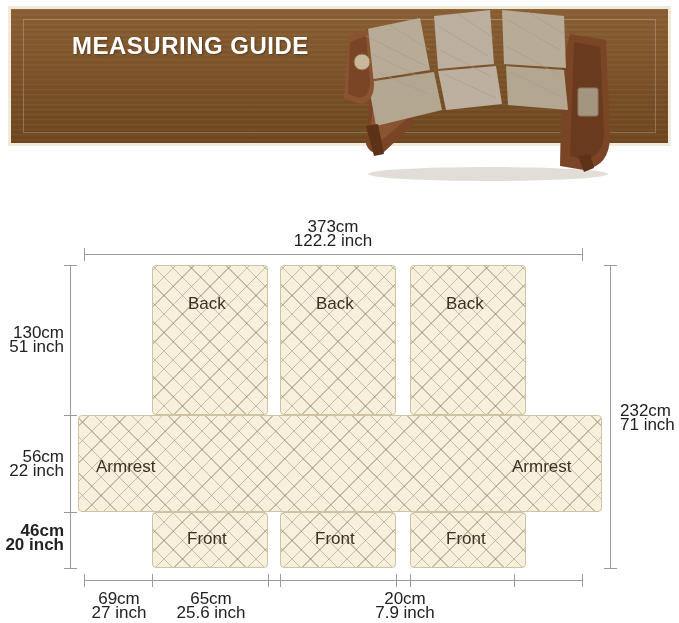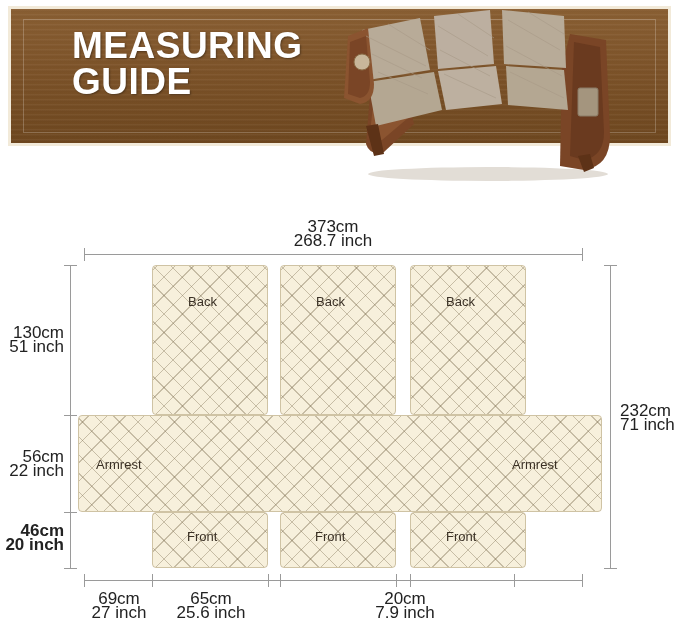--- a/index.html
+++ b/index.html
@@ -45,21 +45,21 @@
     right: 12px; bottom: 10px;
     border: 1px solid rgba(255,255,255,0.22);
     pointer-events: none;
   }
   .banner-title {
     position: absolute;
     left: 72px;
     top: 28px;
     width: 300px;
     color: #ffffff;
-    font-size: 37px;
+    font-size: 24px;
     font-weight: bold;
     line-height: 36px;
     letter-spacing: 0.5px;
     text-shadow: 1px 1px 2px rgba(0,0,0,0.35);
   }
 
   
   .sofa {
     position: absolute;
     left: 338px;
@@ -84,21 +84,21 @@
     background: #f7f0dc;
     border: 1px solid #cfc3a4;
     box-sizing: border-box;
     background-image:
       repeating-linear-gradient(45deg, rgba(120,105,75,0.38) 0px, rgba(120,105,75,0.38) 1px, rgba(0,0,0,0) 1px, rgba(0,0,0,0) 13px),
       repeating-linear-gradient(-45deg, rgba(120,105,75,0.38) 0px, rgba(120,105,75,0.38) 1px, rgba(0,0,0,0) 1px, rgba(0,0,0,0) 13px);
     border-radius: 4px;
   }
   .tpl-label {
     position: absolute;
-    font-size: 13px;
+    font-size: 17px;
     color: #3a3025;
     font-weight: normal;
     white-space: nowrap;
   }
 
   
   .dim-line-h {
     position: absolute;
     height: 1px;
     background: #9a9a9a;
@@ -197,21 +197,21 @@
 
   <div class="tpl-label" style="left:187px; top:333px;">Front</div>
   <div class="tpl-label" style="left:315px; top:333px;">Front</div>
   <div class="tpl-label" style="left:446px; top:333px;">Front</div>
 
   <div class="dim-line-h" style="left:84px; top:58px; width:498px;"></div>
   <div class="tick-v" style="left:84px; top:52px; height:13px;"></div>
   <div class="tick-v" style="left:582px; top:52px; height:13px;"></div>
   <div class="dim-text" style="left:263px; top:24px; width:140px;">
     <span>373cm</span><br>
-    <span>268.7 inch</span>
+    <span>122.2 inch</span>
   </div>
 
   <div class="dim-line-v" style="left:610px; top:69px; height:303px;"></div>
   <div class="tick-h" style="left:604px; top:69px; width:13px;"></div>
   <div class="tick-h" style="left:604px; top:372px; width:13px;"></div>
   <div class="dim-text right" style="left:620px; top:208px; width:58px;">
     <span>232cm</span><br>
     <span>71 inch</span>
   </div>
 

